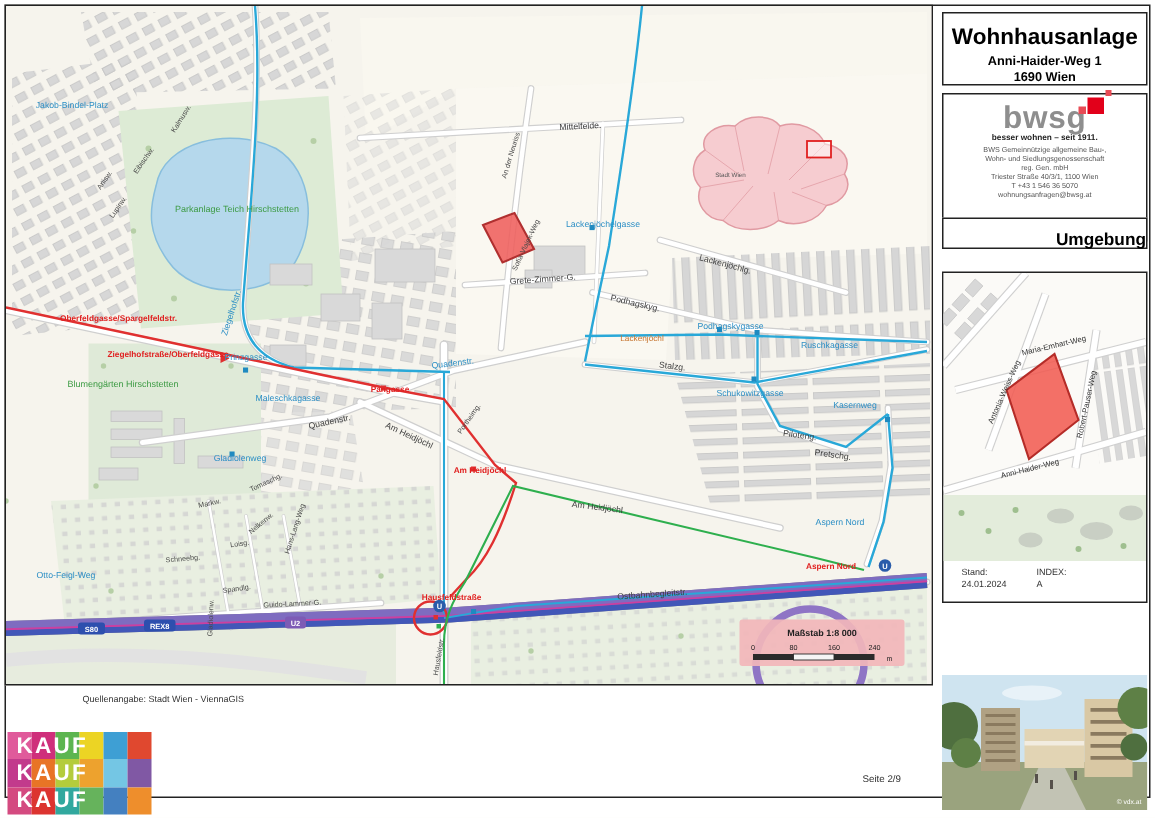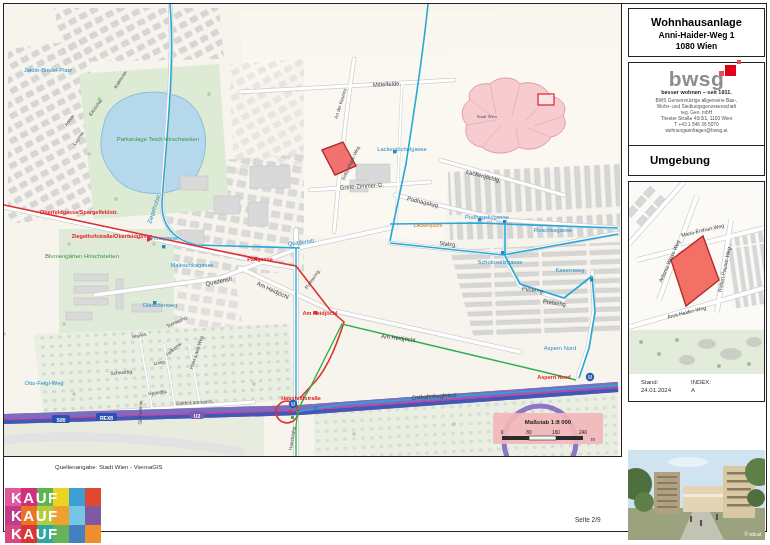--- a/index.html
+++ b/index.html
@@ -5,30 +5,30 @@
   html,body{margin:0;padding:0;background:#ffffff;width:770px;height:545px;overflow:hidden;
     font-family:"Liberation Sans",sans-serif;-webkit-font-smoothing:antialiased;}
   .sheet{position:absolute;left:0;top:0;width:770px;height:545px;background:#fff;}
   .frame{position:absolute;left:3px;top:3px;width:762px;height:527px;border:1px solid #222;background:#fff;}
   .mapbox{position:absolute;left:3px;top:3px;width:619px;height:454px;border:1px solid #222;background:#f6f4ed;box-sizing:border-box;}
   .mapbox svg{display:block;}
   .source{position:absolute;left:55px;top:464px;font-size:6px;color:#333;}
   .pagenum{position:absolute;left:575px;top:516px;font-size:6.5px;color:#333;}
   .sidebox{position:absolute;left:628px;width:137px;border:1px solid #222;background:#fff;box-sizing:border-box;}
   .titlebox{top:8px;height:49px;text-align:center;}
-  .titlebox .l1{font-size:11px;font-weight:bold;margin-top:7px;}
+  .titlebox .l1{font-size:15px;font-weight:bold;margin-top:7px;}
   .titlebox .l2{font-size:8.5px;font-weight:bold;margin-top:2px;}
   .titlebox .l3{font-size:8.5px;font-weight:bold;margin-top:1px;}
   .bwsgbox{top:62px;height:99px;text-align:center;}
   .bwsg-logo{position:relative;display:inline-block;margin-top:4px;}
   .bwsg-word{font-size:21px;font-weight:bold;color:#8e8e8e;letter-spacing:.5px;}
   .bwsg-px{position:absolute;}
   .bwsg-tag{font-size:5.5px;font-weight:bold;color:#222;margin-top:-2px;}
   .bwsg-addr{font-size:4.8px;color:#555;line-height:6px;margin-top:3px;}
-  .umgbox{top:145px;height:31px;text-align:left;padding-left:21px;}
+  .umgbox{top:145px;height:21px;text-align:right;padding-left:21px;}
   .umgbox .h{font-size:11.5px;font-weight:bold;margin-top:8px;}
   .insetbox{top:181px;height:221px;}
   .standrow{position:absolute;left:0;top:192px;width:100%;height:29px;font-size:6px;color:#333;}
   .standrow .col{position:absolute;top:5px;line-height:7.5px;}
   .standrow .c1{left:12px;} .standrow .c2{left:62px;}
   .ssbox{top:406px;height:41px;text-align:center;color:#1a1a1a;}
   .sslogo{margin-top:2px;height:26px;}
   .sslogo .ss{font-size:24px;font-weight:bold;vertical-align:top;}
   .sslogo .bar{display:inline-block;width:1.5px;height:26px;background:#1a1a1a;margin:0 3px;vertical-align:top;}
   .sslogo .plus{font-size:24px;font-weight:bold;vertical-align:top;position:relative;top:7px;}
@@ -319,21 +319,21 @@
     </g>
   </svg>
   </div>
 
   <div class="source">Quellenangabe: Stadt Wien - ViennaGIS</div>
   <div class="pagenum">Seite 2/9</div>
 
   <div class="sidebox titlebox">
     <div class="l1">Wohnhausanlage</div>
     <div class="l2">Anni-Haider-Weg 1</div>
-    <div class="l3">1080 Wien</div>
+    <div class="l3">1690 Wien</div>
   </div>
 
   <div class="sidebox bwsgbox">
     <div class="bwsg-logo">
       <span class="bwsg-word">bwsg</span>
       <span class="bwsg-px" style="left:56px;top:-2px;width:11px;height:11px;background:#e2001a;"></span>
       <span class="bwsg-px" style="left:50px;top:4px;width:5px;height:5px;background:#e84b55;"></span>
       <span class="bwsg-px" style="left:68px;top:-7px;width:4px;height:4px;background:#e84b55;"></span>
     </div>
     <div class="bwsg-tag">besser wohnen – seit 1911.</div>

